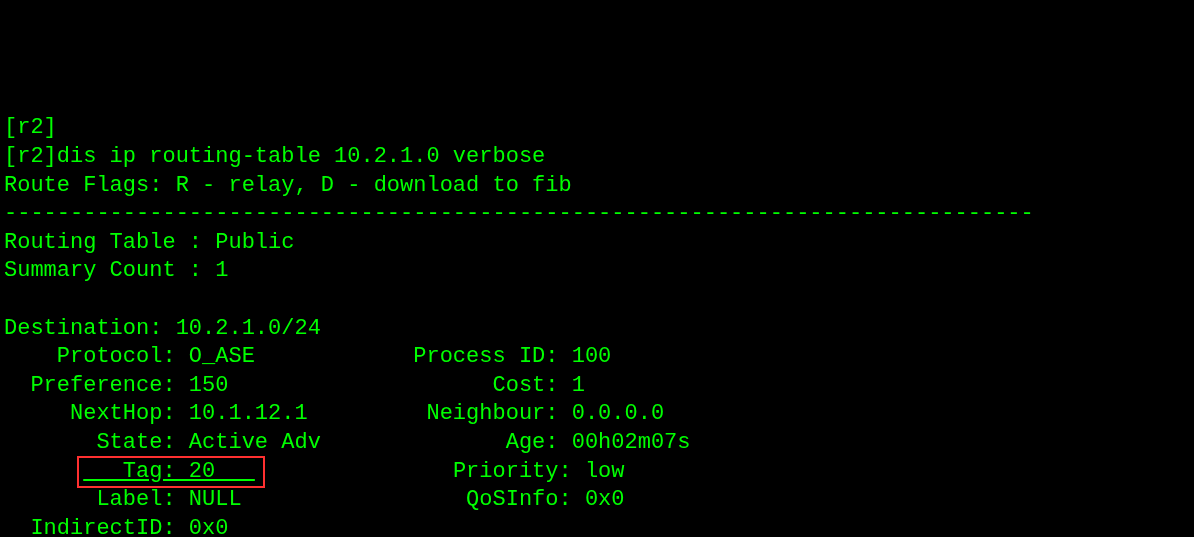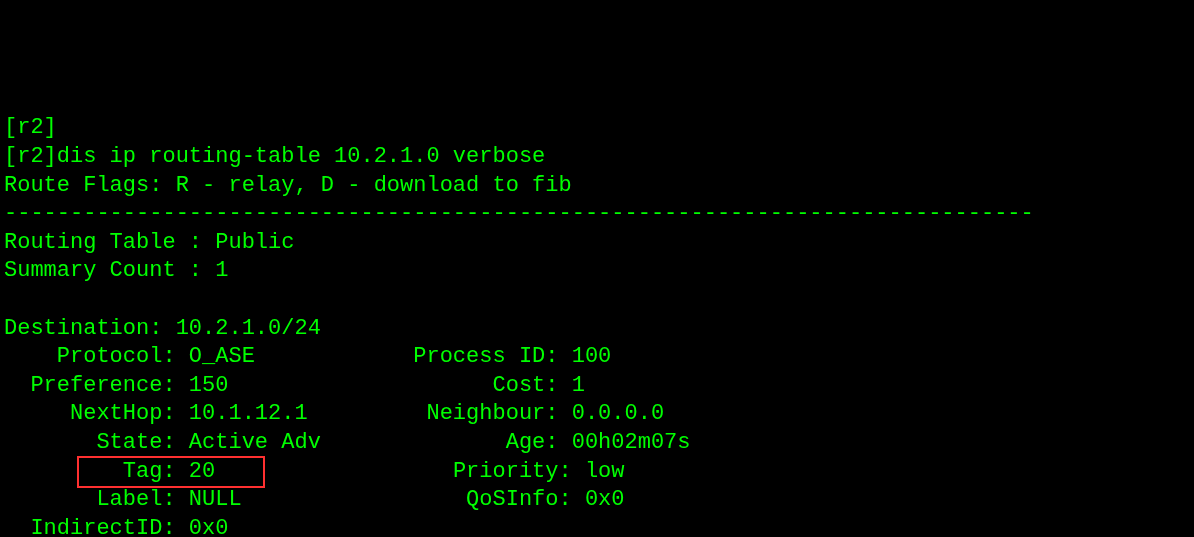--- a/index.html
+++ b/index.html
@@ -20,20 +20,21 @@
       overflow: hidden;
     }
     .terminal {
       padding: 0 4px;
     }
     .highlight-box {
       border: 2px solid #ff3030;
       display: inline-block;
       padding: 0 8px 0 4px;
       margin: -2px -10px -2px -6px;
+      text-decoration: underline;
     }
     .line {
       display: block;
     }
   </style>
 </head>
 <body>
 
 
 

